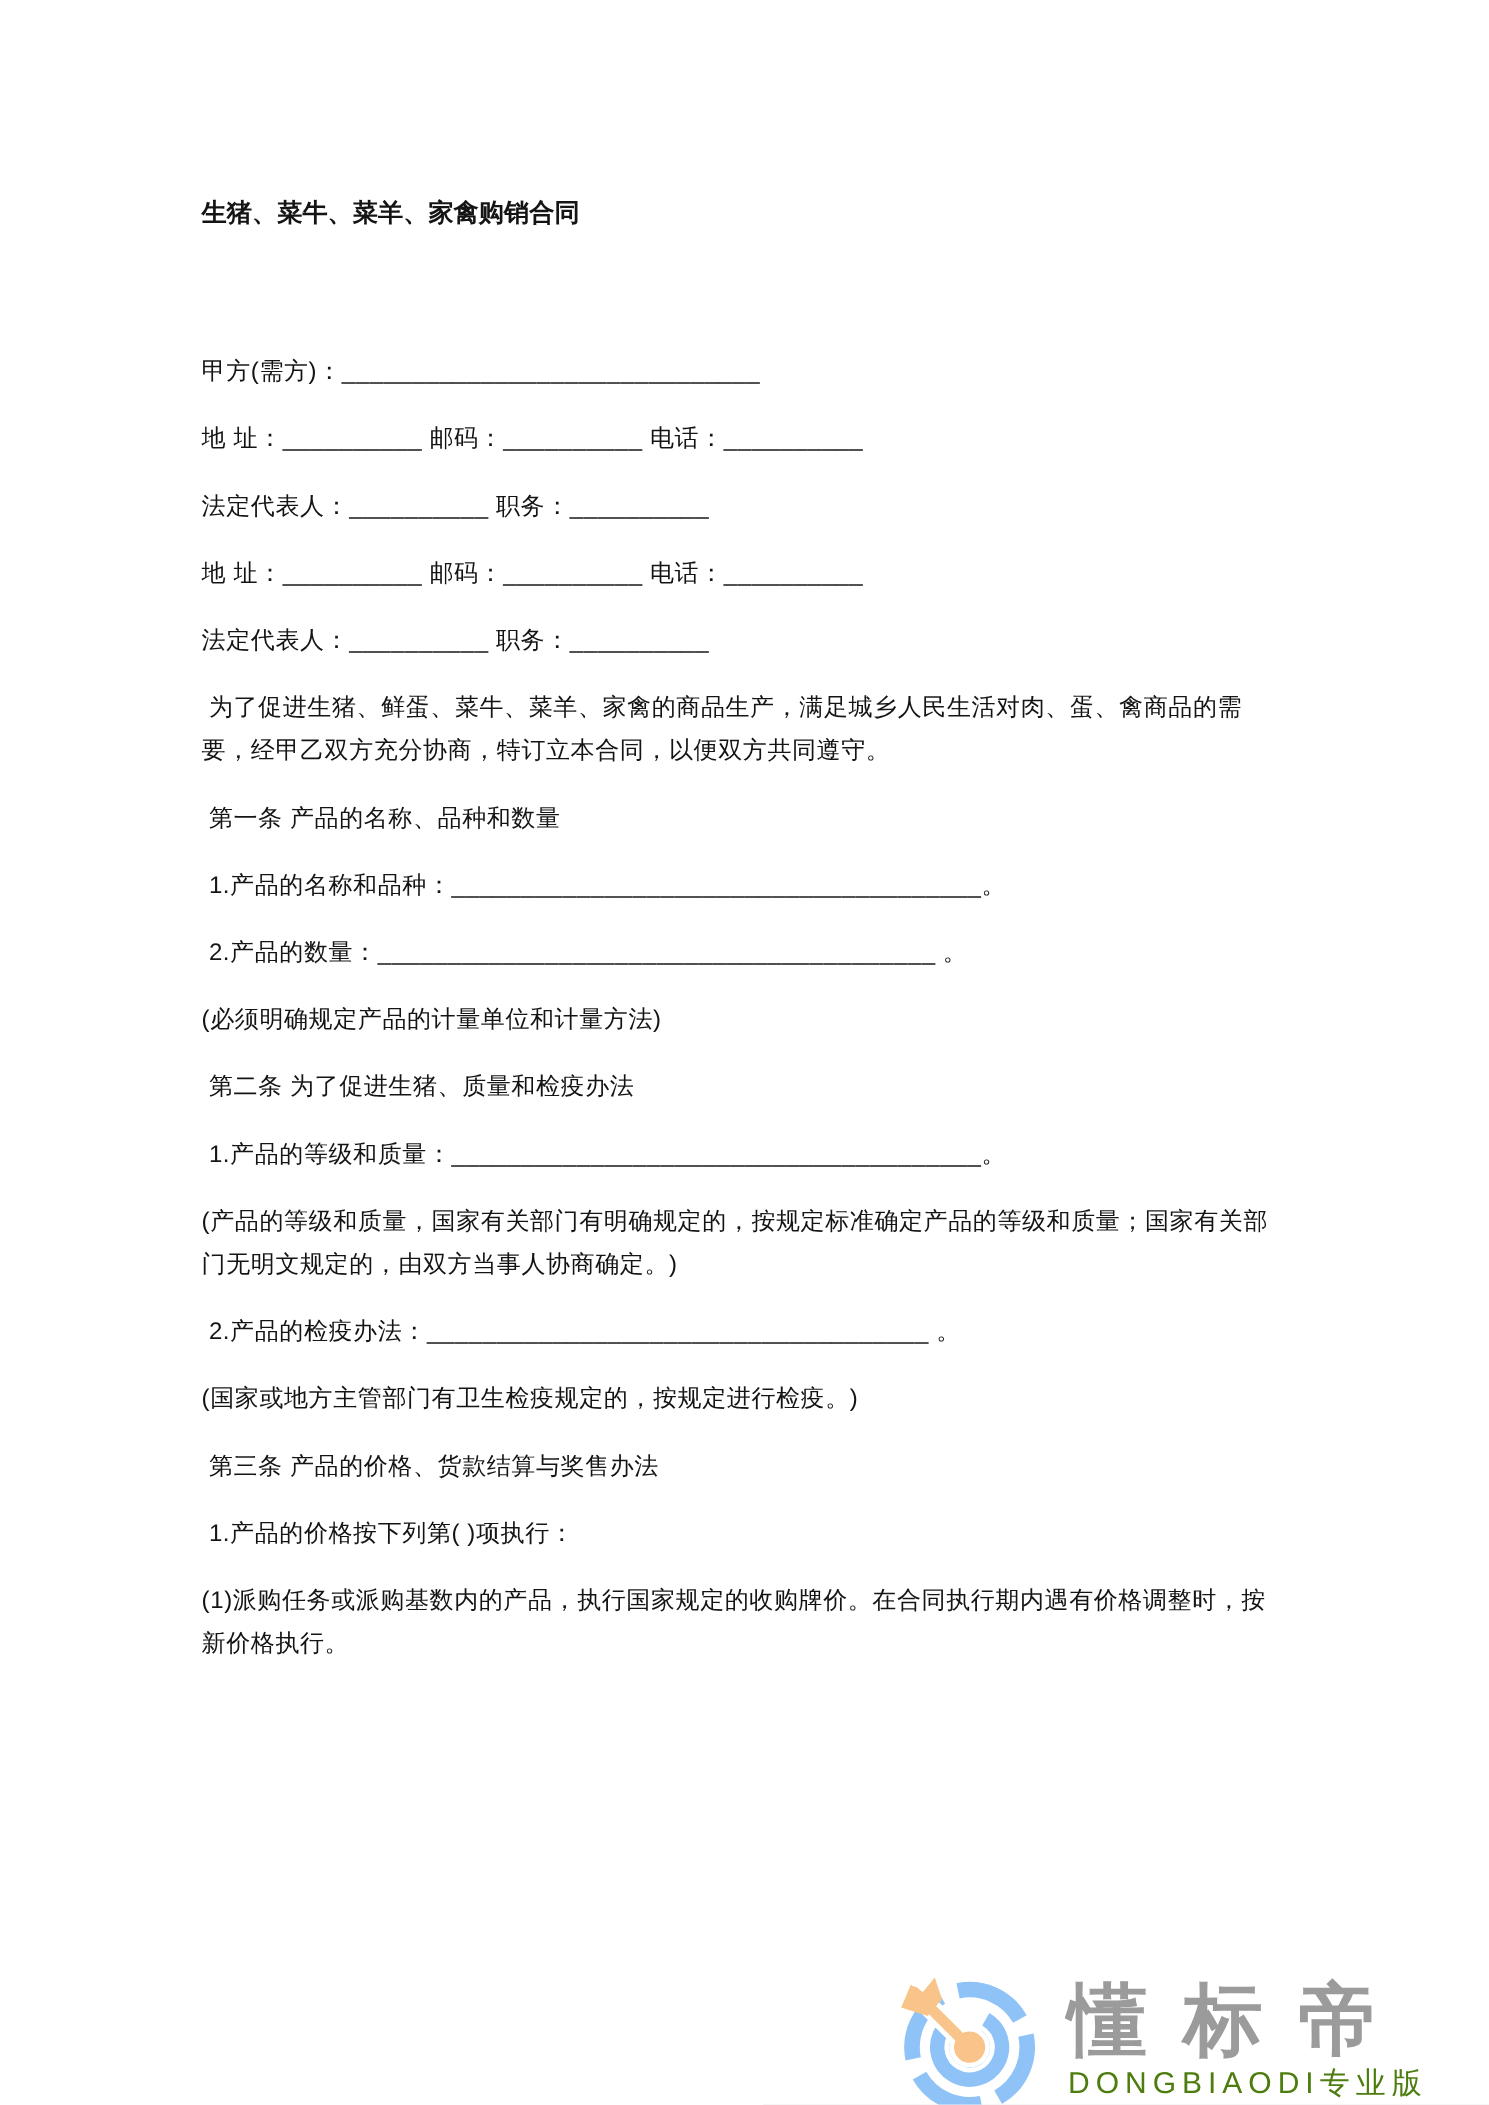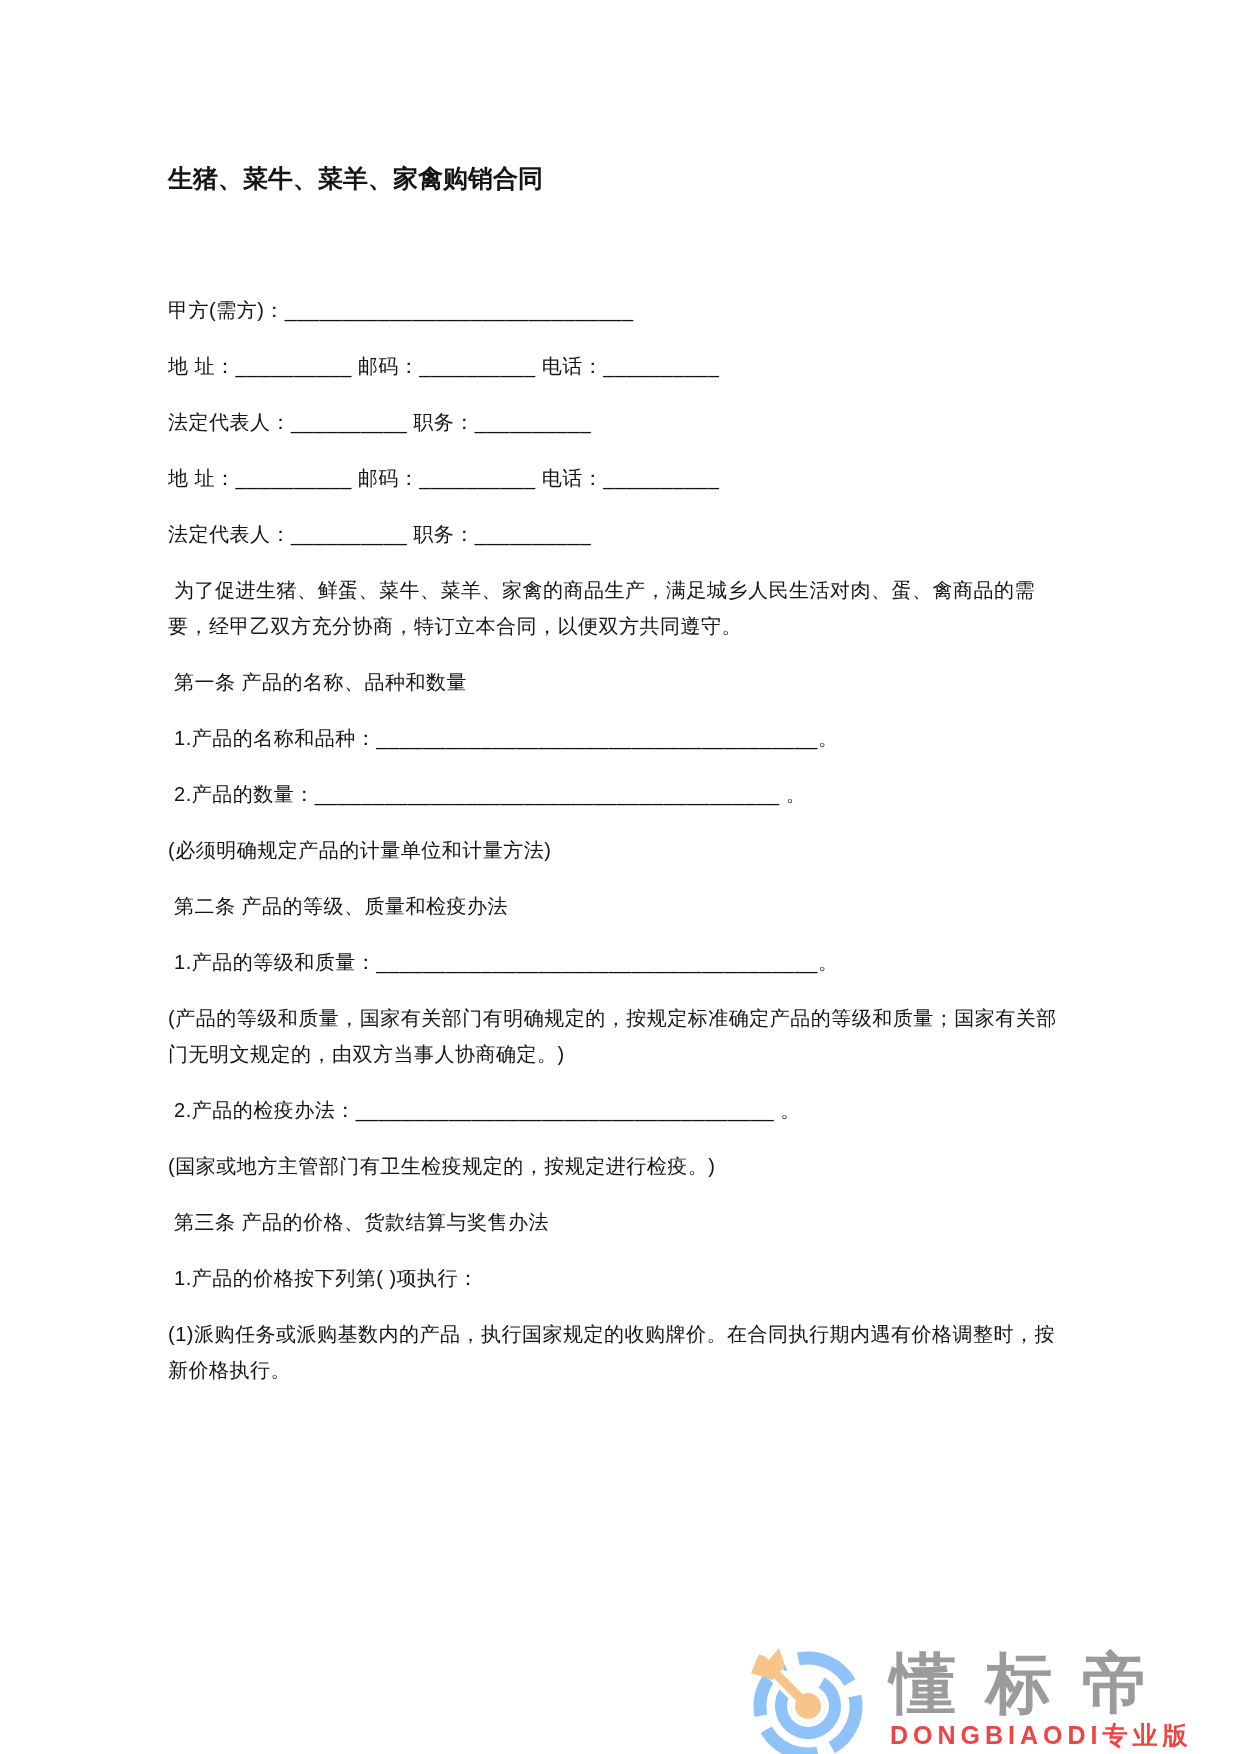--- a/index.html
+++ b/index.html
@@ -11,21 +11,21 @@
     overflow:hidden;
     font-family:"Liberation Sans","DejaVu Sans",sans-serif;
     color:#141414;
   }
   .doc {
     position:absolute;
     left:168px; top:160px;
     width:905px;
   }
   .doc-title {
-    font-size:25px;
+    font-size:21px;
     font-weight:600;
     line-height:36px;
     margin:0 0 96px 0;
     white-space:pre-wrap;
   }
   .para {
     font-size:20px;
     font-weight:500;
     line-height:36px;
     margin:0 0 20px 0;
@@ -45,23 +45,23 @@
     font-size:66px;
     font-weight:700;
     line-height:66px;
     letter-spacing:30px;
     color:#9b9b9b;
     white-space:nowrap;
   }
   .wm-sub {
     margin-top:3px;
     font-size:25px;
-    font-weight:700;
+    font-weight:400;
     letter-spacing:5px;
-    color:#ef4444;
+    color:#4d7c0f;
     white-space:nowrap;
   }
 </style>
 </head>
 <body>
 
 <div class="page">
 
   <div class="doc">
     <h1 class="doc-title">生猪、菜牛、菜羊、家禽购销合同</h1>
@@ -69,21 +69,21 @@
     <p class="para">甲方(需方)：______________________________</p>
     <p class="para">地 址：__________ 邮码：__________ 电话：__________</p>
     <p class="para">法定代表人：__________ 职务：__________</p>
     <p class="para">地 址：__________ 邮码：__________ 电话：__________</p>
     <p class="para">法定代表人：__________ 职务：__________</p>
     <p class="para"> 为了促进生猪、鲜蛋、菜牛、菜羊、家禽的商品生产，满足城乡人民生活对肉、蛋、禽商品的需要，经甲乙双方充分协商，特订立本合同，以便双方共同遵守。</p>
     <p class="para"> 第一条 产品的名称、品种和数量</p>
     <p class="para"> 1.产品的名称和品种：______________________________________。</p>
     <p class="para"> 2.产品的数量：________________________________________ 。</p>
     <p class="para">(必须明确规定产品的计量单位和计量方法)</p>
-    <p class="para"> 第二条 产品的等级、质量和检疫办法</p>
+    <p class="para"> 第二条 为了促进生猪、质量和检疫办法</p>
     <p class="para"> 1.产品的等级和质量：______________________________________。</p>
     <p class="para">(产品的等级和质量，国家有关部门有明确规定的，按规定标准确定产品的等级和质量；国家有关部门无明文规定的，由双方当事人协商确定。)</p>
     <p class="para"> 2.产品的检疫办法：____________________________________ 。</p>
     <p class="para">(国家或地方主管部门有卫生检疫规定的，按规定进行检疫。)</p>
     <p class="para"> 第三条 产品的价格、货款结算与奖售办法</p>
     <p class="para"> 1.产品的价格按下列第( )项执行：</p>
     <p class="para">(1)派购任务或派购基数内的产品，执行国家规定的收购牌价。在合同执行期内遇有价格调整时，按新价格执行。</p>
   </div>
 
   <div class="watermark">

